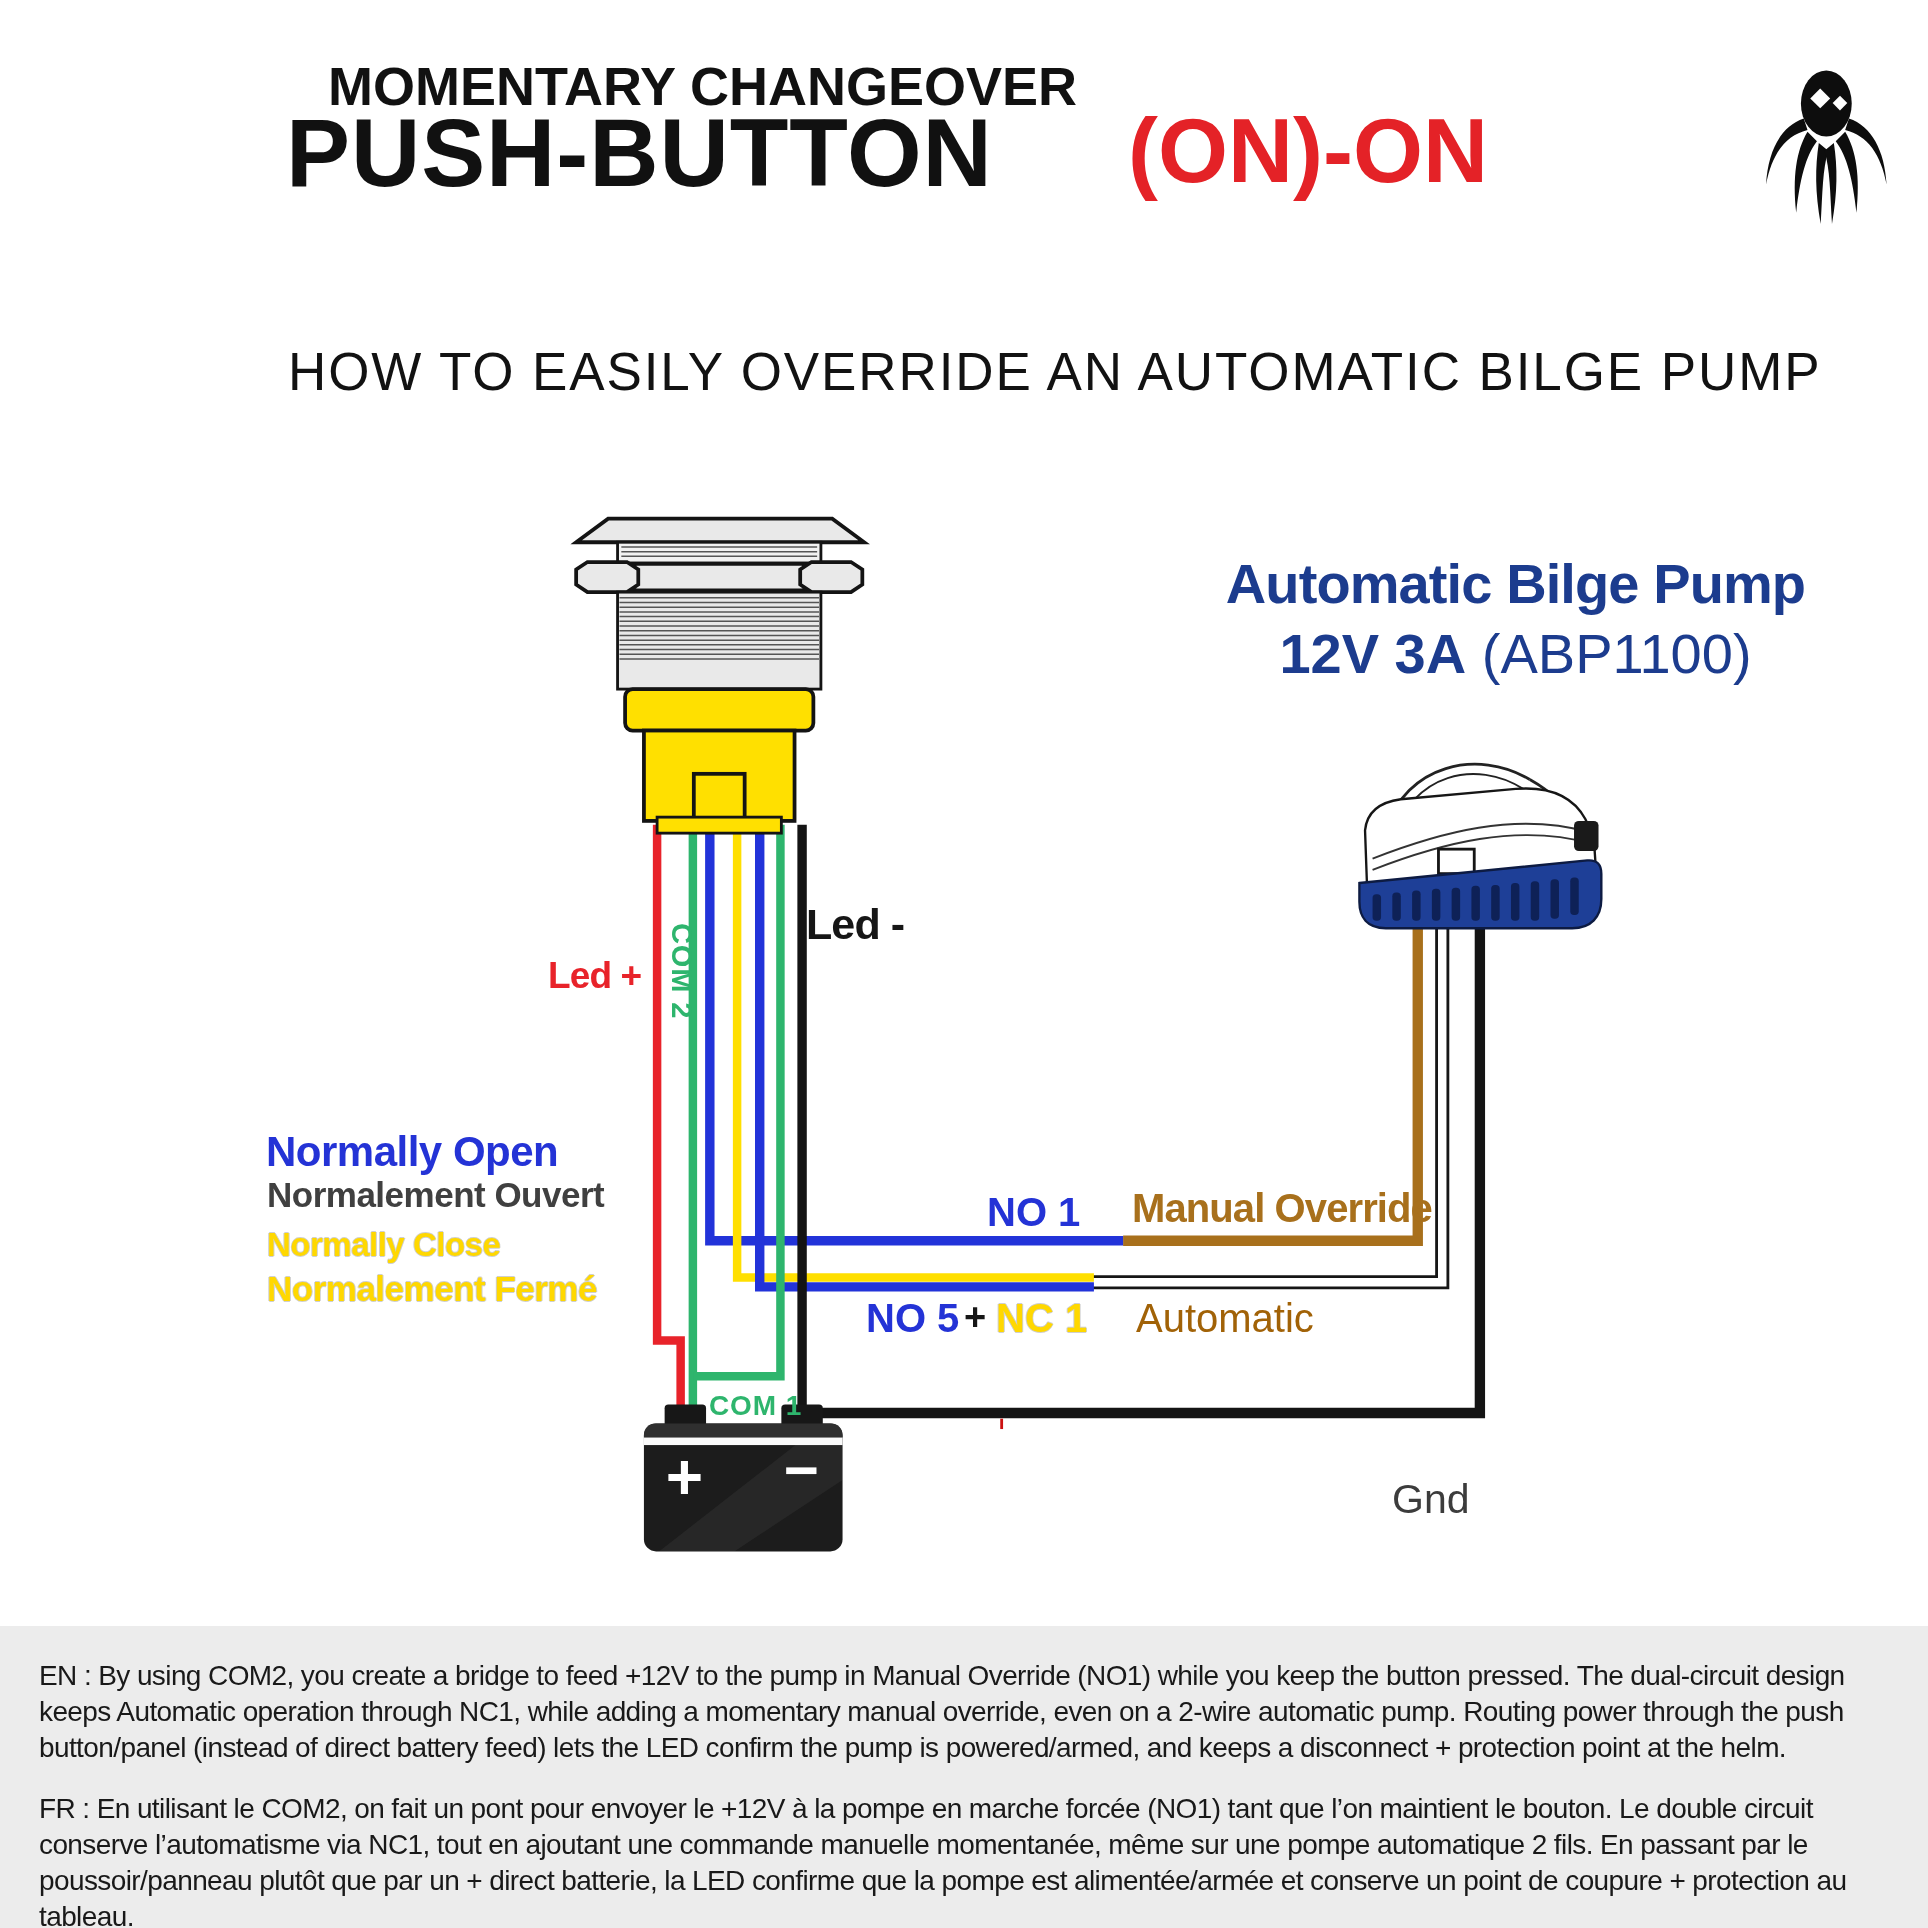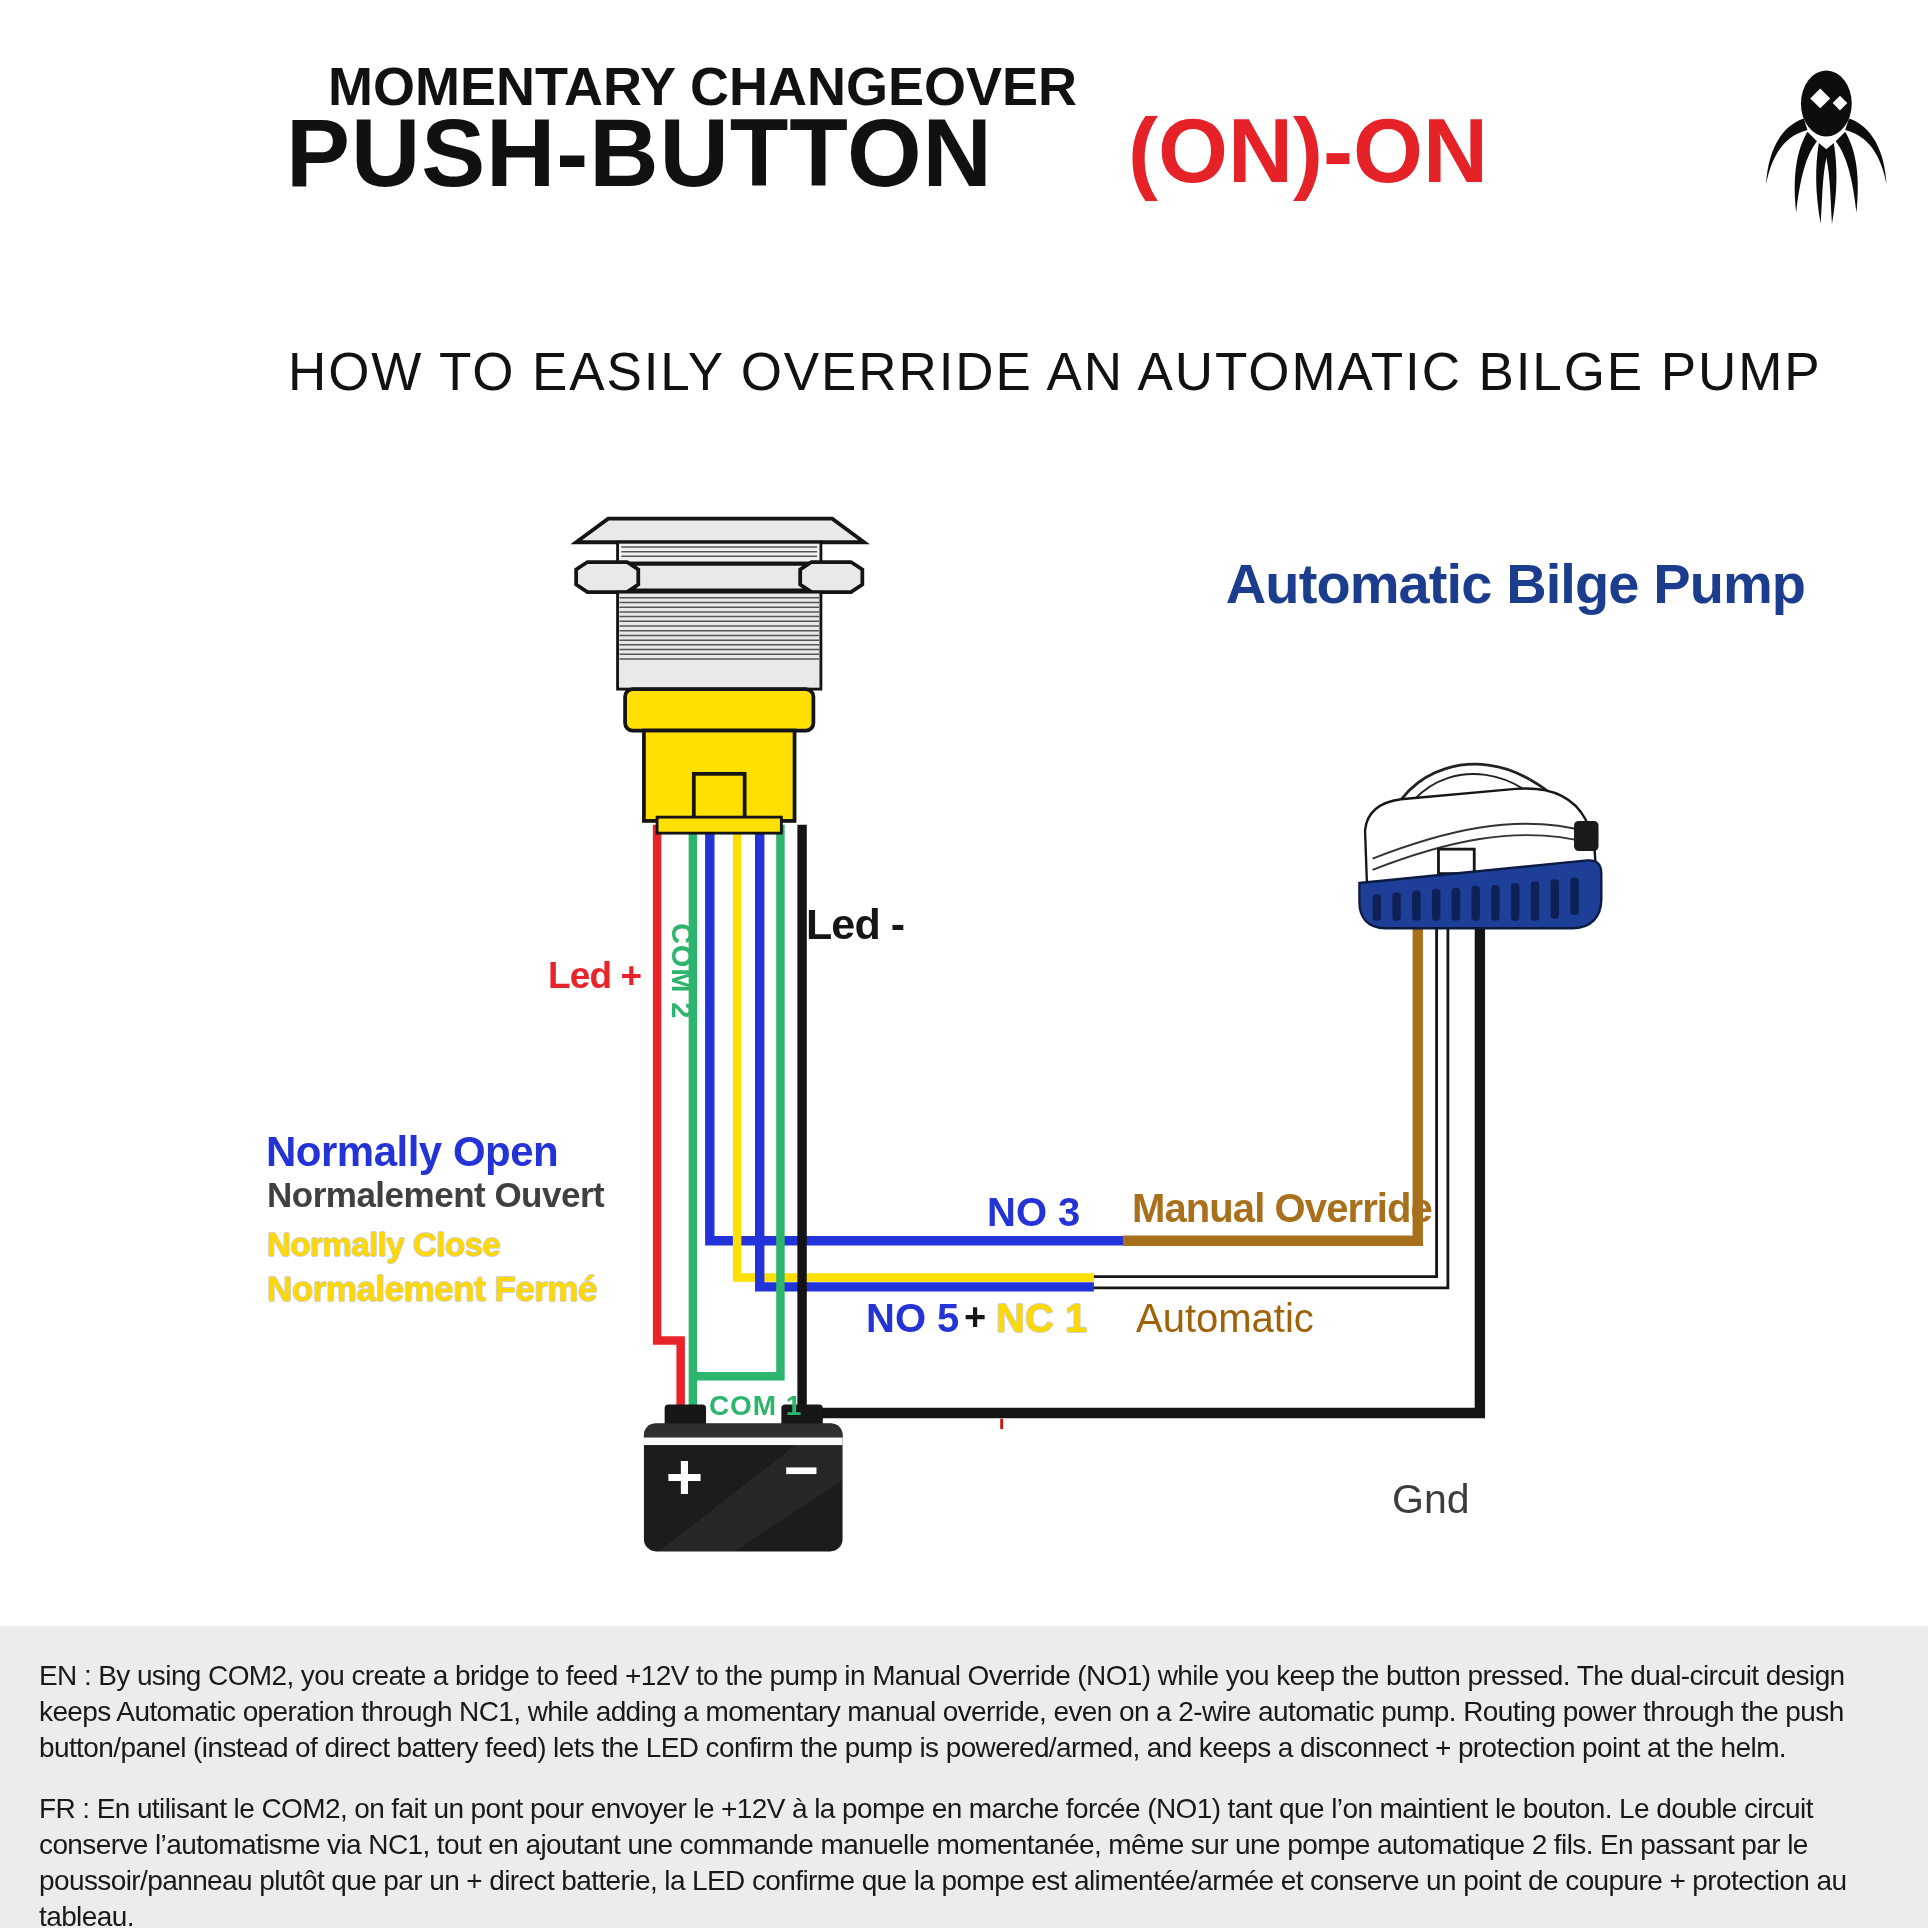--- a/index.html
+++ b/index.html
@@ -141,32 +141,33 @@
       </g>
     </g>
   </svg>
 
   <div class="abs title1">MOMENTARY CHANGEOVER</div>
   <div class="abs title2">PUSH-BUTTON</div>
   <div class="abs subtitle">HOW TO EASILY OVERRIDE AN AUTOMATIC BILGE PUMP</div>
   <div class="abs onon">(ON)-ON</div>
 
   <div class="pump-title">Automatic Bilge Pump</div>
+  <div class="pump-spec"><span class="b">12V 3A</span><span class="n"> </span><span class="n">(ABP1100)</span></div>
 
   <div class="lbl led-plus">Led +</div>
   <div class="lbl led-minus">Led -</div>
   <div class="lbl com2">COM 2</div>
   <div class="lbl com1">COM 1</div>
 
   <div class="lbl no-head">Normally Open</div>
   <div class="lbl no-sub">Normalement Ouvert</div>
   <div class="lbl nc-head">Normally Close</div>
   <div class="lbl nc-sub">Normalement Fermé</div>
 
-  <div class="lbl no1">NO 3</div>
+  <div class="lbl no1">NO 1</div>
   <div class="lbl manual">Manual Override</div>
   <div class="lbl no2">NO 5</div>
   <div class="lbl plus-sep">+</div>
   <div class="lbl nc1">NC 1</div>
   <div class="lbl automatic">Automatic</div>
   <div class="lbl gnd">Gnd</div>
 
   <div class="footer">
     <p class="en">EN : By using COM2, you create a bridge to feed +12V to the pump in Manual Override (NO1) while you keep the button pressed. The dual-circuit design keeps Automatic operation through NC1, while adding a momentary manual override, even on a 2-wire automatic pump. Routing power through the push button/panel (instead of direct battery feed) lets the LED confirm the pump is powered/armed, and keeps a disconnect + protection point at the helm.</p>
     <p class="fr">FR : En utilisant le COM2, on fait un pont pour envoyer le +12V à la pompe en marche forcée (NO1) tant que l’on maintient le bouton. Le double circuit conserve l’automatisme via NC1, tout en ajoutant une commande manuelle momentanée, même sur une pompe automatique 2 fils. En passant par le poussoir/panneau plutôt que par un + direct batterie, la LED confirme que la pompe est alimentée/armée et conserve un point de coupure + protection au tableau.</p>

